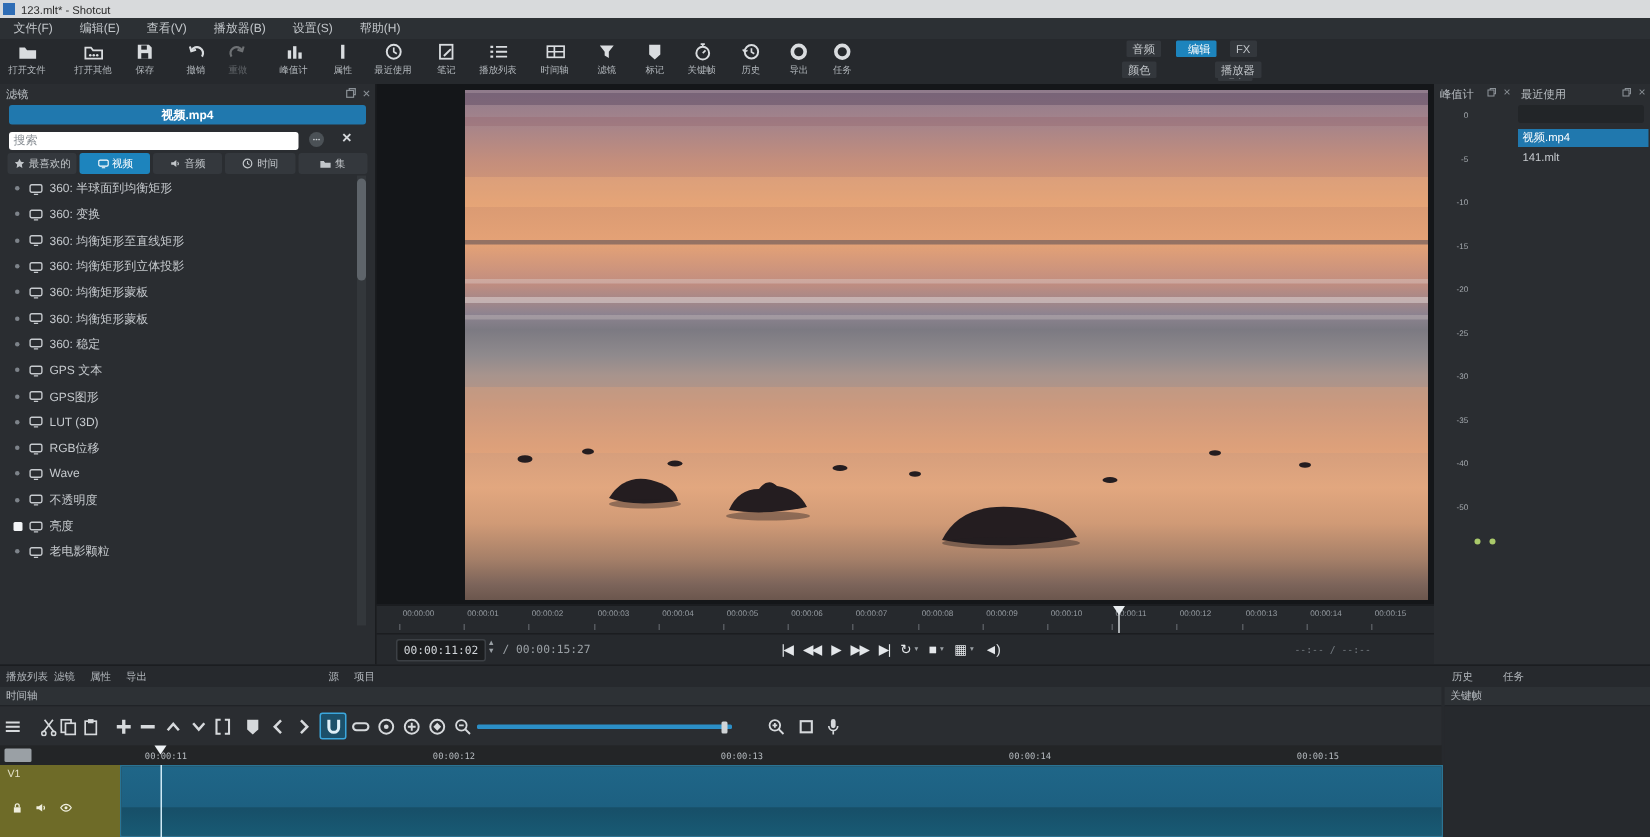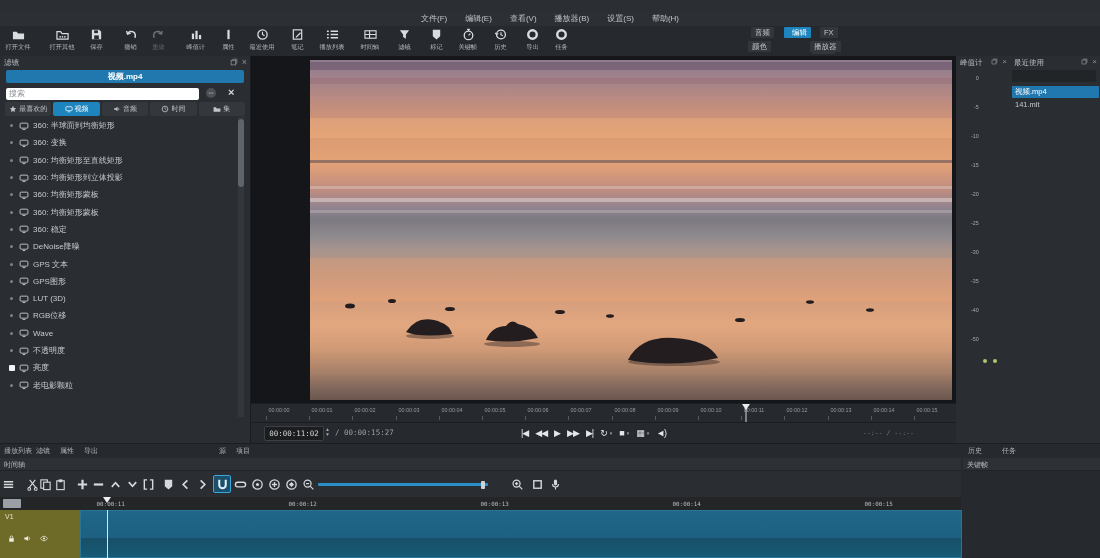--- a/index.html
+++ b/index.html
@@ -5,21 +5,21 @@
   html,body{margin:0;padding:0;background:#111;}
   #app{position:relative;width:1100px;height:558px;overflow:hidden;
        font-family:"Liberation Sans","DejaVu Sans",sans-serif;
        background:#2b2f33;color:#c9cdd1;font-size:8px;user-select:none;}
   .abs{position:absolute;}
   
   #titlebar{left:0;top:0;width:1100px;height:12px;background:#d8dadc;color:#2b2b2b;
             display:flex;align-items:center;font-size:7.5px;}
   #appicon{width:8px;height:8px;background:#2f6db5;margin:0 4px 0 2px;}
   
-  #menubar{left:0;top:12px;width:1100px;height:14px;background:#2c3034;display:flex;align-items:center;border-bottom:1px solid #232629;justify-content:center;}
+  #menubar{left:0;top:12px;width:1100px;height:14px;background:#2c3034;display:flex;align-items:center;border-bottom:1px solid #232629;}
   .menu-item{padding:0 9px;font-size:8px;color:#c2c6ca;height:14px;line-height:14px;}
   
   #toolbar{left:0;top:26px;width:1100px;height:30px;background:#26292d;border-bottom:1px solid #1c1e21;}
   .tb-item{position:absolute;top:1px;width:44px;display:flex;flex-direction:column;align-items:center;gap:1px;color:#d9dcdf;}
   .tb-item .ticon{height:15px;display:flex;align-items:center;justify-content:center;}
   .tb-item .tlabel{font-size:6.5px;color:#b4b9be;white-space:nowrap;transform:scale(.96);}
   .tb-item.disabled{opacity:.4;}
   #layouts{position:absolute;left:748px;top:1px;width:108px;height:28px;}
   .lay-btn{position:absolute;height:11px;line-height:11px;padding:0 4px;font-size:7.5px;color:#c2c6ca;background:#33373c;border-radius:1px;}
   .lay-btn.active{background:#1d84bd;color:#fff;}
@@ -104,20 +104,24 @@
         border:1px solid #2a7494;box-sizing:border-box;}
   #tl-playhead-line{position:absolute;left:107px;top:0;width:1px;height:48px;background:#cfe9f5;}
   #kf-panel{position:absolute;left:963px;top:13px;width:137px;height:87px;background:#26292d;}
   svg{display:block;}
 </style>
 </head>
 <body>
 
 <div id="app">
 
+  <div id="titlebar" class="abs">
+    <span id="appicon"></span>
+    <span>123.mlt* - Shotcut</span>
+  </div>
 
   <div id="menubar" class="abs">
       <span class="menu-item">文件(F)</span>
       <span class="menu-item">编辑(E)</span>
       <span class="menu-item">查看(V)</span>
       <span class="menu-item">播放器(B)</span>
       <span class="menu-item">设置(S)</span>
       <span class="menu-item">帮助(H)</span>
     </div>
 
@@ -413,30 +417,20 @@
           </div>
           <div class="frow">
             <span class="bullet"></span>
             <span class="ficon">
               <svg width="10" height="10" viewBox="0 0 14 14">
                 <rect x="1.5" y="3" width="11" height="7" rx="1.5" fill="none" stroke="currentColor" stroke-width="1.3"></rect>
                 <path d="M5 12h4" stroke="currentColor" stroke-width="1.3"></path>
               </svg>
             </span>
             <span>360: 稳定</span>
-          </div>
-          <div class="frow">
-            <span class="bullet"></span>
-            <span class="ficon">
-              <svg width="10" height="10" viewBox="0 0 14 14">
-                <rect x="1.5" y="3" width="11" height="7" rx="1.5" fill="none" stroke="currentColor" stroke-width="1.3"></rect>
-                <path d="M5 12h4" stroke="currentColor" stroke-width="1.3"></path>
-              </svg>
-            </span>
-            <span>DeNoise降噪</span>
           </div>
           <div class="frow">
             <span class="bullet"></span>
             <span class="ficon">
               <svg width="10" height="10" viewBox="0 0 14 14">
                 <rect x="1.5" y="3" width="11" height="7" rx="1.5" fill="none" stroke="currentColor" stroke-width="1.3"></rect>
                 <path d="M5 12h4" stroke="currentColor" stroke-width="1.3"></path>
               </svg>
             </span>
             <span>GPS 文本</span>

